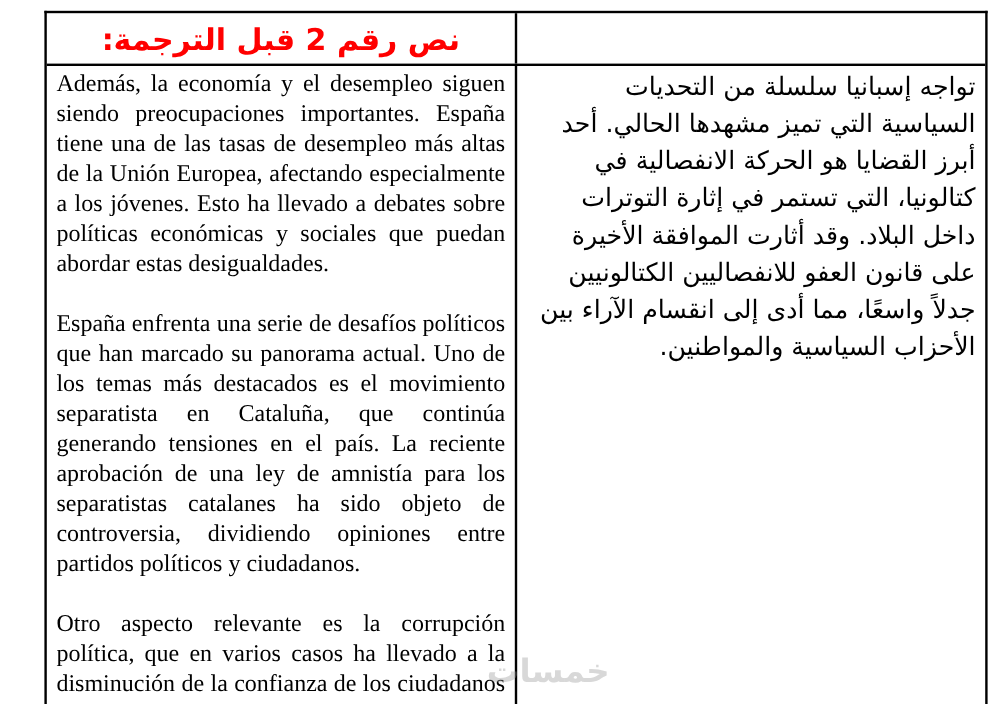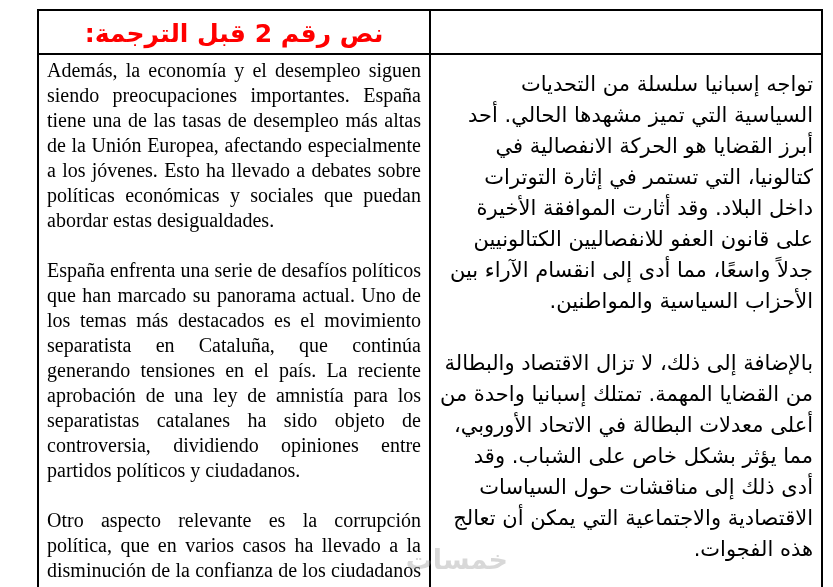--- a/index.html
+++ b/index.html
@@ -58,21 +58,21 @@
   .es-text p { margin: 0 0 25px 0; }
   .ar-text {
     font-family: "DejaVu Sans", sans-serif;
     font-size: 21px;
     line-height: 31px;
     color: #000;
     text-align: right;
     direction: rtl;
     padding-top: 2px;
   }
-  .ar-text p { margin: 12px 0 31px 0; }
+  .ar-text p { margin: 0 0 31px 0; }
   .watermark {
     position: absolute;
     left: 338px; top: 544px;
     width: 170px;
     font-family: "DejaVu Sans", sans-serif;
     font-size: 27px;
     font-weight: bold;
     direction: rtl;
     text-align: right;
     opacity: 0.38;
@@ -89,18 +89,17 @@
     <div class="header-cell col-left" style="color: rgb(255, 0, 0);">نص رقم 2 قبل الترجمة:</div>
   </div>
   <div class="body-row">
     <div class="body-cell col-left es-text">
       <p>Además, la economía y el desempleo siguen siendo preocupaciones importantes. España tiene una de las tasas de desempleo más altas de la Unión Europea, afectando especialmente a los jóvenes. Esto ha llevado a debates sobre políticas económicas y sociales que puedan abordar estas desigualdades.</p>
       <p>España enfrenta una serie de desafíos políticos que han marcado su panorama actual. Uno de los temas más destacados es el movimiento separatista en Cataluña, que continúa generando tensiones en el país. La reciente aprobación de una ley de amnistía para los separatistas catalanes ha sido objeto de controversia, dividiendo opiniones entre partidos políticos y ciudadanos.</p>
       <p>Otro aspecto relevante es la corrupción política, que en varios casos ha llevado a la disminución de la confianza de los ciudadanos en las instituciones.</p>
     </div>
     <div class="body-cell col-right ar-text">
       <p>تواجه إسبانيا سلسلة من التحديات السياسية التي تميز مشهدها الحالي. أحد أبرز القضايا هو الحركة الانفصالية في كتالونيا، التي تستمر في إثارة التوترات داخل البلاد. وقد أثارت الموافقة الأخيرة على قانون العفو للانفصاليين الكتالونيين جدلاً واسعًا، مما أدى إلى انقسام الآراء بين الأحزاب السياسية والمواطنين.</p>
-      <p>بالإضافة إلى ذلك، لا تزال الاقتصاد والبطالة من القضايا المهمة. تمتلك إسبانيا واحدة من أعلى معدلات البطالة في الاتحاد الأوروبي، مما يؤثر بشكل خاص على الشباب. وقد أدى ذلك إلى مناقشات حول السياسات الاقتصادية والاجتماعية التي يمكن أن تعالج هذه الفجوات.</p>
     </div>
   </div>
 </div>
 
 <div class="watermark" style="color: rgb(154, 154, 154);">خمسات</div>
 
 </body></html>

